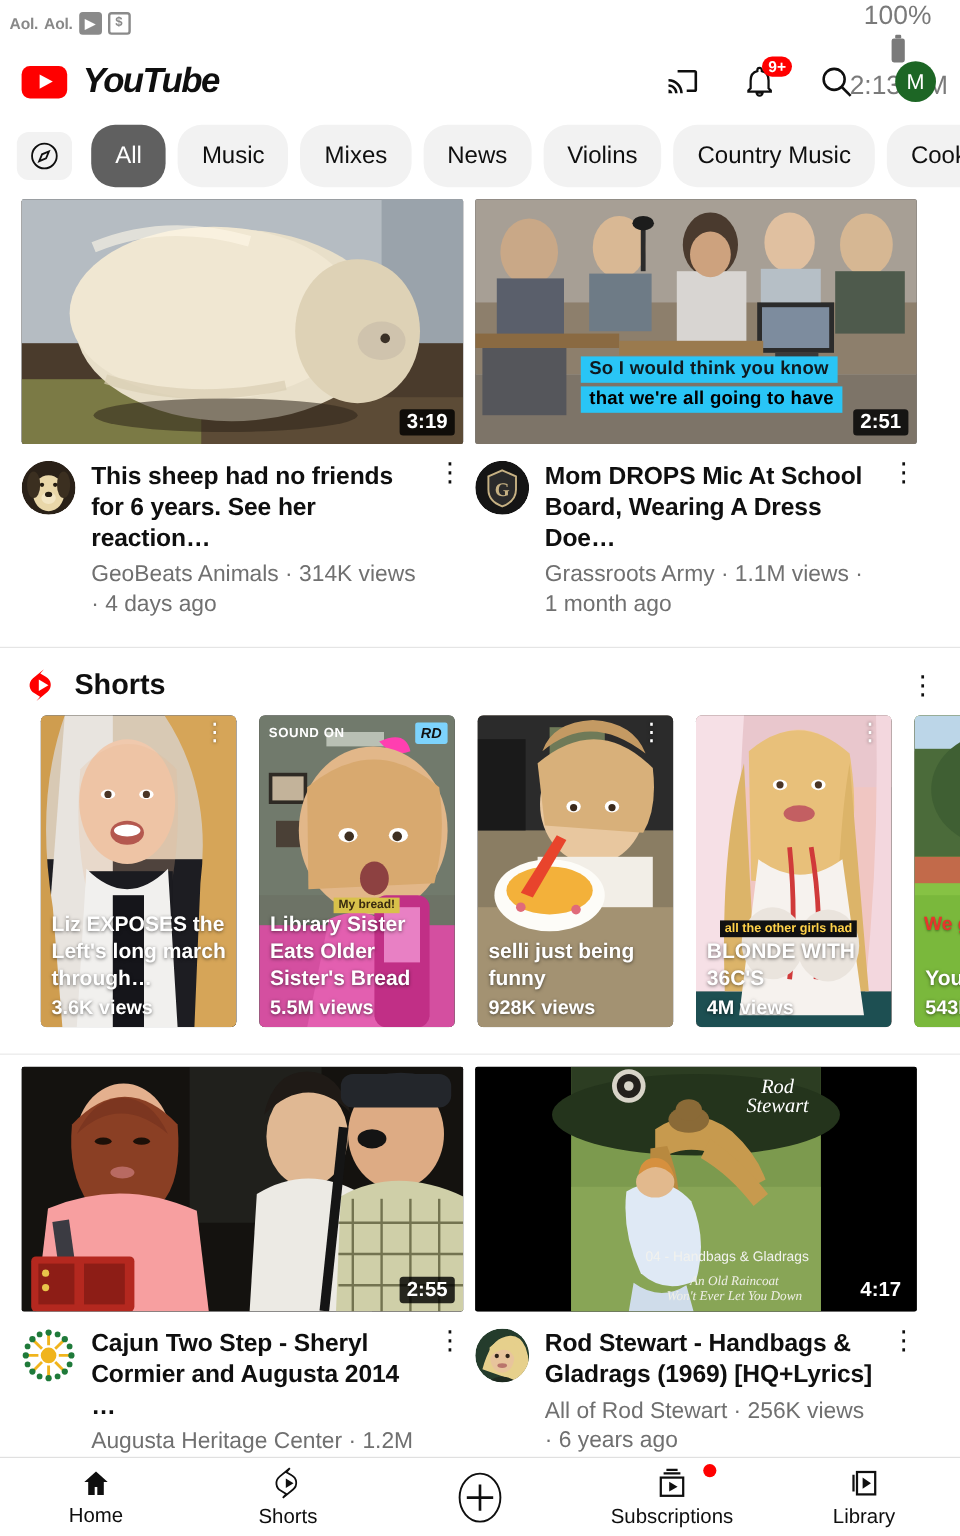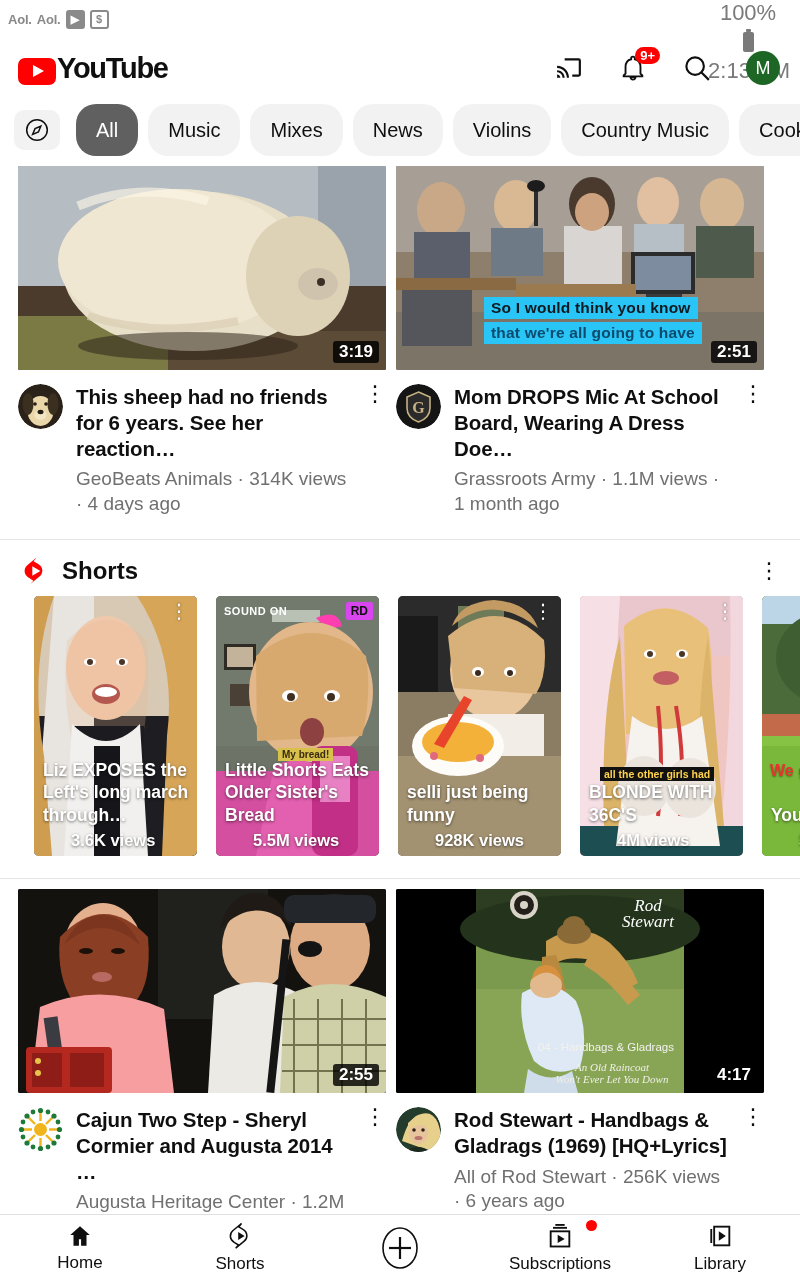--- a/index.html
+++ b/index.html
@@ -34,21 +34,21 @@
   .batt-pct { font-size: 22px; color: #7a7a7a; }
   .batt-icon { width: 11px; height: 20px; background: #7a7a7a; border-radius: 2px; position: relative;}
   .batt-icon::before{content:"";position:absolute;top:-3px;left:3px;width:5px;height:3px;background:#7a7a7a;border-radius:1px}
   .clock { font-size: 22px; color: #7a7a7a; margin-left: 2px;}
 
   
   .header {
     height: 60px; display: flex; align-items: center; justify-content: space-between;
     padding: 0 20px 0 18px; background: #fff;
   }
-  .brand { display: flex; align-items: flex-end; gap: 1px; }
+  .brand { display: flex; align-items: center; gap: 13px; font-style: italic; }
   .yt-play {
     width: 38px; height: 27px; background: #ff0000; border-radius: 7px;
     display: flex; align-items: center; justify-content: center;
   }
   .yt-play::after {
     content: ""; width: 0; height: 0;
     border-left: 11px solid #fff; border-top: 6.5px solid transparent; border-bottom: 6.5px solid transparent;
     margin-left: 2px;
   }
   .brand-name { font-size: 29px; font-weight: bold; letter-spacing: -1.3px; color: #0f0f0f; }
@@ -106,21 +106,21 @@
     width: 26px; height: 30px; position: relative; margin-right: 14px;
   }
   .shorts-title { font-size: 24px; font-weight: bold; color: #0f0f0f; flex: 1; }
   .shorts-rail { display: flex; gap: 19px; padding: 0 0 0 34px; overflow: hidden; }
   .short-card { width: 163px; height: 260px; border-radius: 5px; overflow: hidden; position: relative; flex: 0 0 auto; background:#333; }
   .short-kebab { position: absolute; top: 6px; right: 8px; color: #fff; font-size: 20px; line-height: 18px; z-index: 4; text-shadow: 0 0 3px rgba(0,0,0,.6);}
   .short-txt {
     position: absolute; left: 9px; right: 6px; bottom: 6px; z-index: 3; color: #fff;
   }
   .short-title { font-size: 17.5px; font-weight: bold; line-height: 1.27; text-shadow: 0 1px 3px rgba(0,0,0,.55); }
-  .short-views { font-size: 16.5px; font-weight: bold; margin-top: 5px; text-shadow: 0 1px 3px rgba(0,0,0,.55); margin-left: 28px;}
+  .short-views { font-size: 16.5px; font-weight: bold; margin-top: 5px; text-shadow: 0 1px 3px rgba(0,0,0,.55);}
   .short-overlay-tag {
     position: absolute; z-index: 3; font-size: 11px; font-weight: bold;
   }
 
   
   .bottom-nav {
     position: absolute; left: 0; bottom: 0; width: 800px; height: 66px;
     background: #fff; border-top: 1px solid #e0e0e0;
     display: flex; align-items: center; justify-content: space-around;
   }
@@ -268,21 +268,21 @@
         <rect x="239" y="90" width="56" height="34" fill="#7d8c9e"></rect>
         <rect x="250" y="128" width="36" height="8" fill="#3a3a3a"></rect>
         <rect x="6" y="120" width="70" height="60" fill="#55565b"></rect>
         <rect x="0" y="112" width="120" height="12" fill="#8a6a42"></rect>
         <rect x="120" y="118" width="120" height="12" fill="#9a7a4e"></rect>
         <path d="M140 60 l0 -40" stroke="#2b2b2b" stroke-width="4"></path>
         <ellipse cx="140" cy="20" rx="9" ry="6" fill="#1c1c1c"></ellipse>
       </svg>
       <div style="position:absolute;left:88px;top:131px;z-index:3;">
         <div style="background:#29c5f6;color:#0f1a20;font-size:15.5px;font-weight:600;padding:2px 7px;display:inline-block;letter-spacing:.2px;">So I would think you know</div>
-        <div style="background:#29c5f6;color:#0c4a6e;font-size:15.5px;font-weight:600;padding:2px 7px;display:inline-block;margin-top:3px;letter-spacing:.2px;">that we're all going to have</div>
+        <div style="background:#29c5f6;color:#000000;font-size:15.5px;font-weight:600;padding:2px 7px;display:inline-block;margin-top:3px;letter-spacing:.2px;">that we're all going to have</div>
       </div>
       <span class="dur">2:51</span>
     </div>
     <div class="meta">
       <span class="ch-avatar">
         <svg width="45" height="45" viewBox="0 0 45 45">
           <circle cx="22.5" cy="22.5" r="22.5" fill="#151515"></circle>
           <path d="M22.5 8 L34 13 v11 c0 8-6 12-11.5 14C17 36 11 32 11 24V13z" fill="#2a2a2a" stroke="#c6b183" stroke-width="1.6"></path>
           <text x="22.5" y="29" font-size="16" font-family="Liberation Serif, serif" font-weight="bold" fill="#c6b183" text-anchor="middle">G</text>
         </svg>
@@ -352,24 +352,24 @@
       <ellipse cx="116" cy="100" rx="8" ry="6" fill="#fff"></ellipse>
       <circle cx="75" cy="101" r="4" fill="#3e2f21"></circle>
       <circle cx="115" cy="101" r="4" fill="#3e2f21"></circle>
       <ellipse cx="96" cy="136" rx="12" ry="14" fill="#8d4141"></ellipse>
       <rect x="0" y="175" width="163" height="85" fill="#d44fa0"></rect>
       <path d="M58 170 q46-20 60 30 l6 60 H40z" fill="#e35fb0"></path>
       <rect x="96" y="150" width="46" height="110" rx="10" fill="#c12f86"></rect>
       <rect x="104" y="160" width="30" height="46" fill="#e880c4"></rect>
     </svg>
     <span class="short-overlay-tag" style="left:8px;top:9px;color:#fff;letter-spacing:.5px;">SOUND ON</span>
-    <span class="short-overlay-tag" style="right:6px;top:6px;background:#d946ef;color:#111;padding:2px 5px;border-radius:2px;font-size:12px;">RD</span>
+    <span class="short-overlay-tag" style="right:6px;top:6px;background:#7dd3fc;color:#111;padding:2px 5px;border-radius:2px;font-size:12px;font-style:italic;">RD</span>
     <span class="short-overlay-tag" style="left:62px;top:152px;background:#d8c14a;color:#3a2a10;padding:1px 4px;font-size:10px;">My bread!</span>
     <div class="short-txt">
-      <div class="short-title">Little Shorts Eats Older Sister's Bread</div>
+      <div class="short-title">Library Sister Eats Older Sister's Bread</div>
       <div class="short-views">5.5M views</div>
     </div>
   </div>
 
   <div class="short-card">
     <svg class="scene" viewBox="0 0 163 260" preserveAspectRatio="none">
       <rect width="163" height="260" fill="#8a7d63"></rect>
       <rect width="163" height="96" fill="#2b2b2b"></rect>
       <rect x="0" y="20" width="40" height="76" fill="#1a1a1a"></rect>
       <rect x="60" y="10" width="46" height="50" fill="#6f7a58"></rect>

